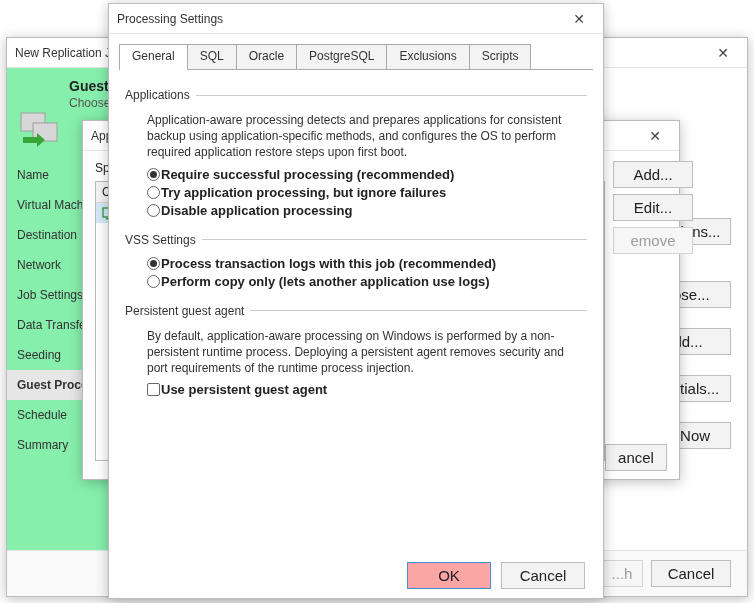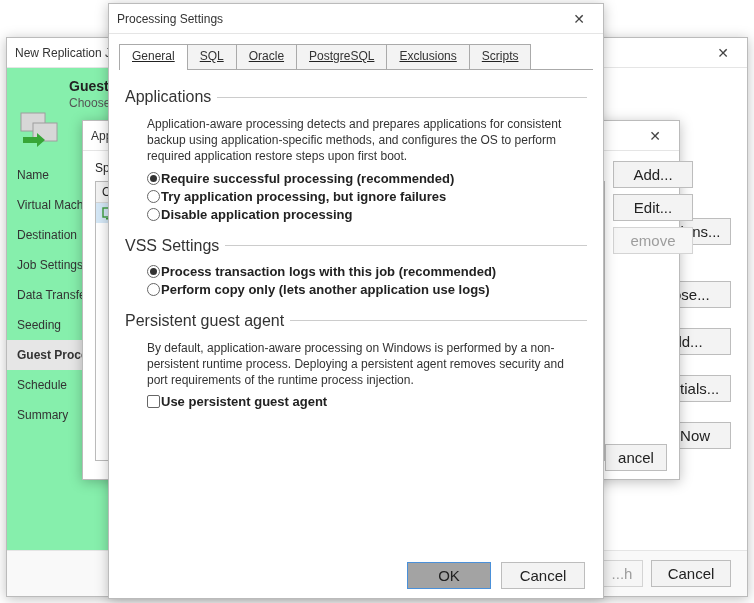--- a/index.html
+++ b/index.html
@@ -78,21 +78,21 @@
     background:#f3f3f3;
     border:1px solid #bdbdbd;
     padding: 4px 8px;
     font-size:15px;
     color:#222;
     min-width: 80px;
     text-align:center;
     cursor: default;
   }
   .btn.disabled { color:#9d9d9d; background:#f6f6f6; border-color:#d4d4d4; }
-  .btn.primary { background:#a3a3a3; border-color:#4a90d9; }
+  .btn.primary { background:#fca5a5; border-color:#4a90d9; }
   .main-footer {
     position:absolute;
     left: 0; right: 0; bottom: 0; height: 46px;
     border-top:1px solid #e5e5e5;
     display:flex; justify-content:flex-end; align-items:center;
     gap:8px; padding: 0 16px;
     background:#f9f9f9;
   }
   
   .mid-panel {
@@ -121,21 +121,20 @@
   .mid-footer { position:absolute; bottom:8px; right:12px; display:flex; gap:8px; }
   
   .front-dialog {
     left: 108px; top: 3px; width: 496px; height: 596px;
     z-index: 10;
   }
   .tabstrip {
     display:flex;
     margin: 10px 10px 0 10px;
     border-bottom:1px solid #aaa;
-    text-decoration:underline;
   }
   .tab {
     padding: 4px 12px 6px 12px;
     border:1px solid #aaa;
     border-bottom: none;
     background:#f3f3f3;
     margin-right:-1px;
     font-size:12px;
     color:#333;
     position:relative;
@@ -151,21 +150,21 @@
   .dialog-body {
     padding: 8px 16px 0 16px;
   }
   fieldset.group {
     border:none;
     border-top:1px solid #ccc;
     margin: 10px 0 0 0;
     padding: 6px 0 2px 0;
   }
   fieldset.group > legend {
-    font-size:16px;
+    font-size:12px;
     padding: 0 6px 0 0;
     color:#333;
   }
   .group-desc {
     color:#333;
     margin: 4px 0 6px 22px;
     line-height: 1.35;
   }
   .radio-row, .check-row {
     display:flex; align-items:center; gap:1px;
@@ -210,20 +209,21 @@
   <div style="position:absolute; left:62px; top:40px;">
     <div style="font-size:14px; font-weight:600">Guest Processing</div>
     <div style="color:#555; margin-top:2px;">Choose guest processing options.</div>
   </div>
 
   <div class="main-body">
     <div class="sidebar">
         <div class="step">Name</div>
         <div class="step">Virtual Machines</div>
         <div class="step">Destination</div>
+        <div class="step">Network</div>
         <div class="step">Job Settings</div>
         <div class="step">Data Transfer</div>
         <div class="step">Seeding</div>
         <div class="step active">Guest Processing</div>
         <div class="step">Schedule</div>
         <div class="step">Summary</div>
       </div>
     <div class="main-right">
       <div class="main-right-note">essing, and</div>
       <div class="right-btn-col">

